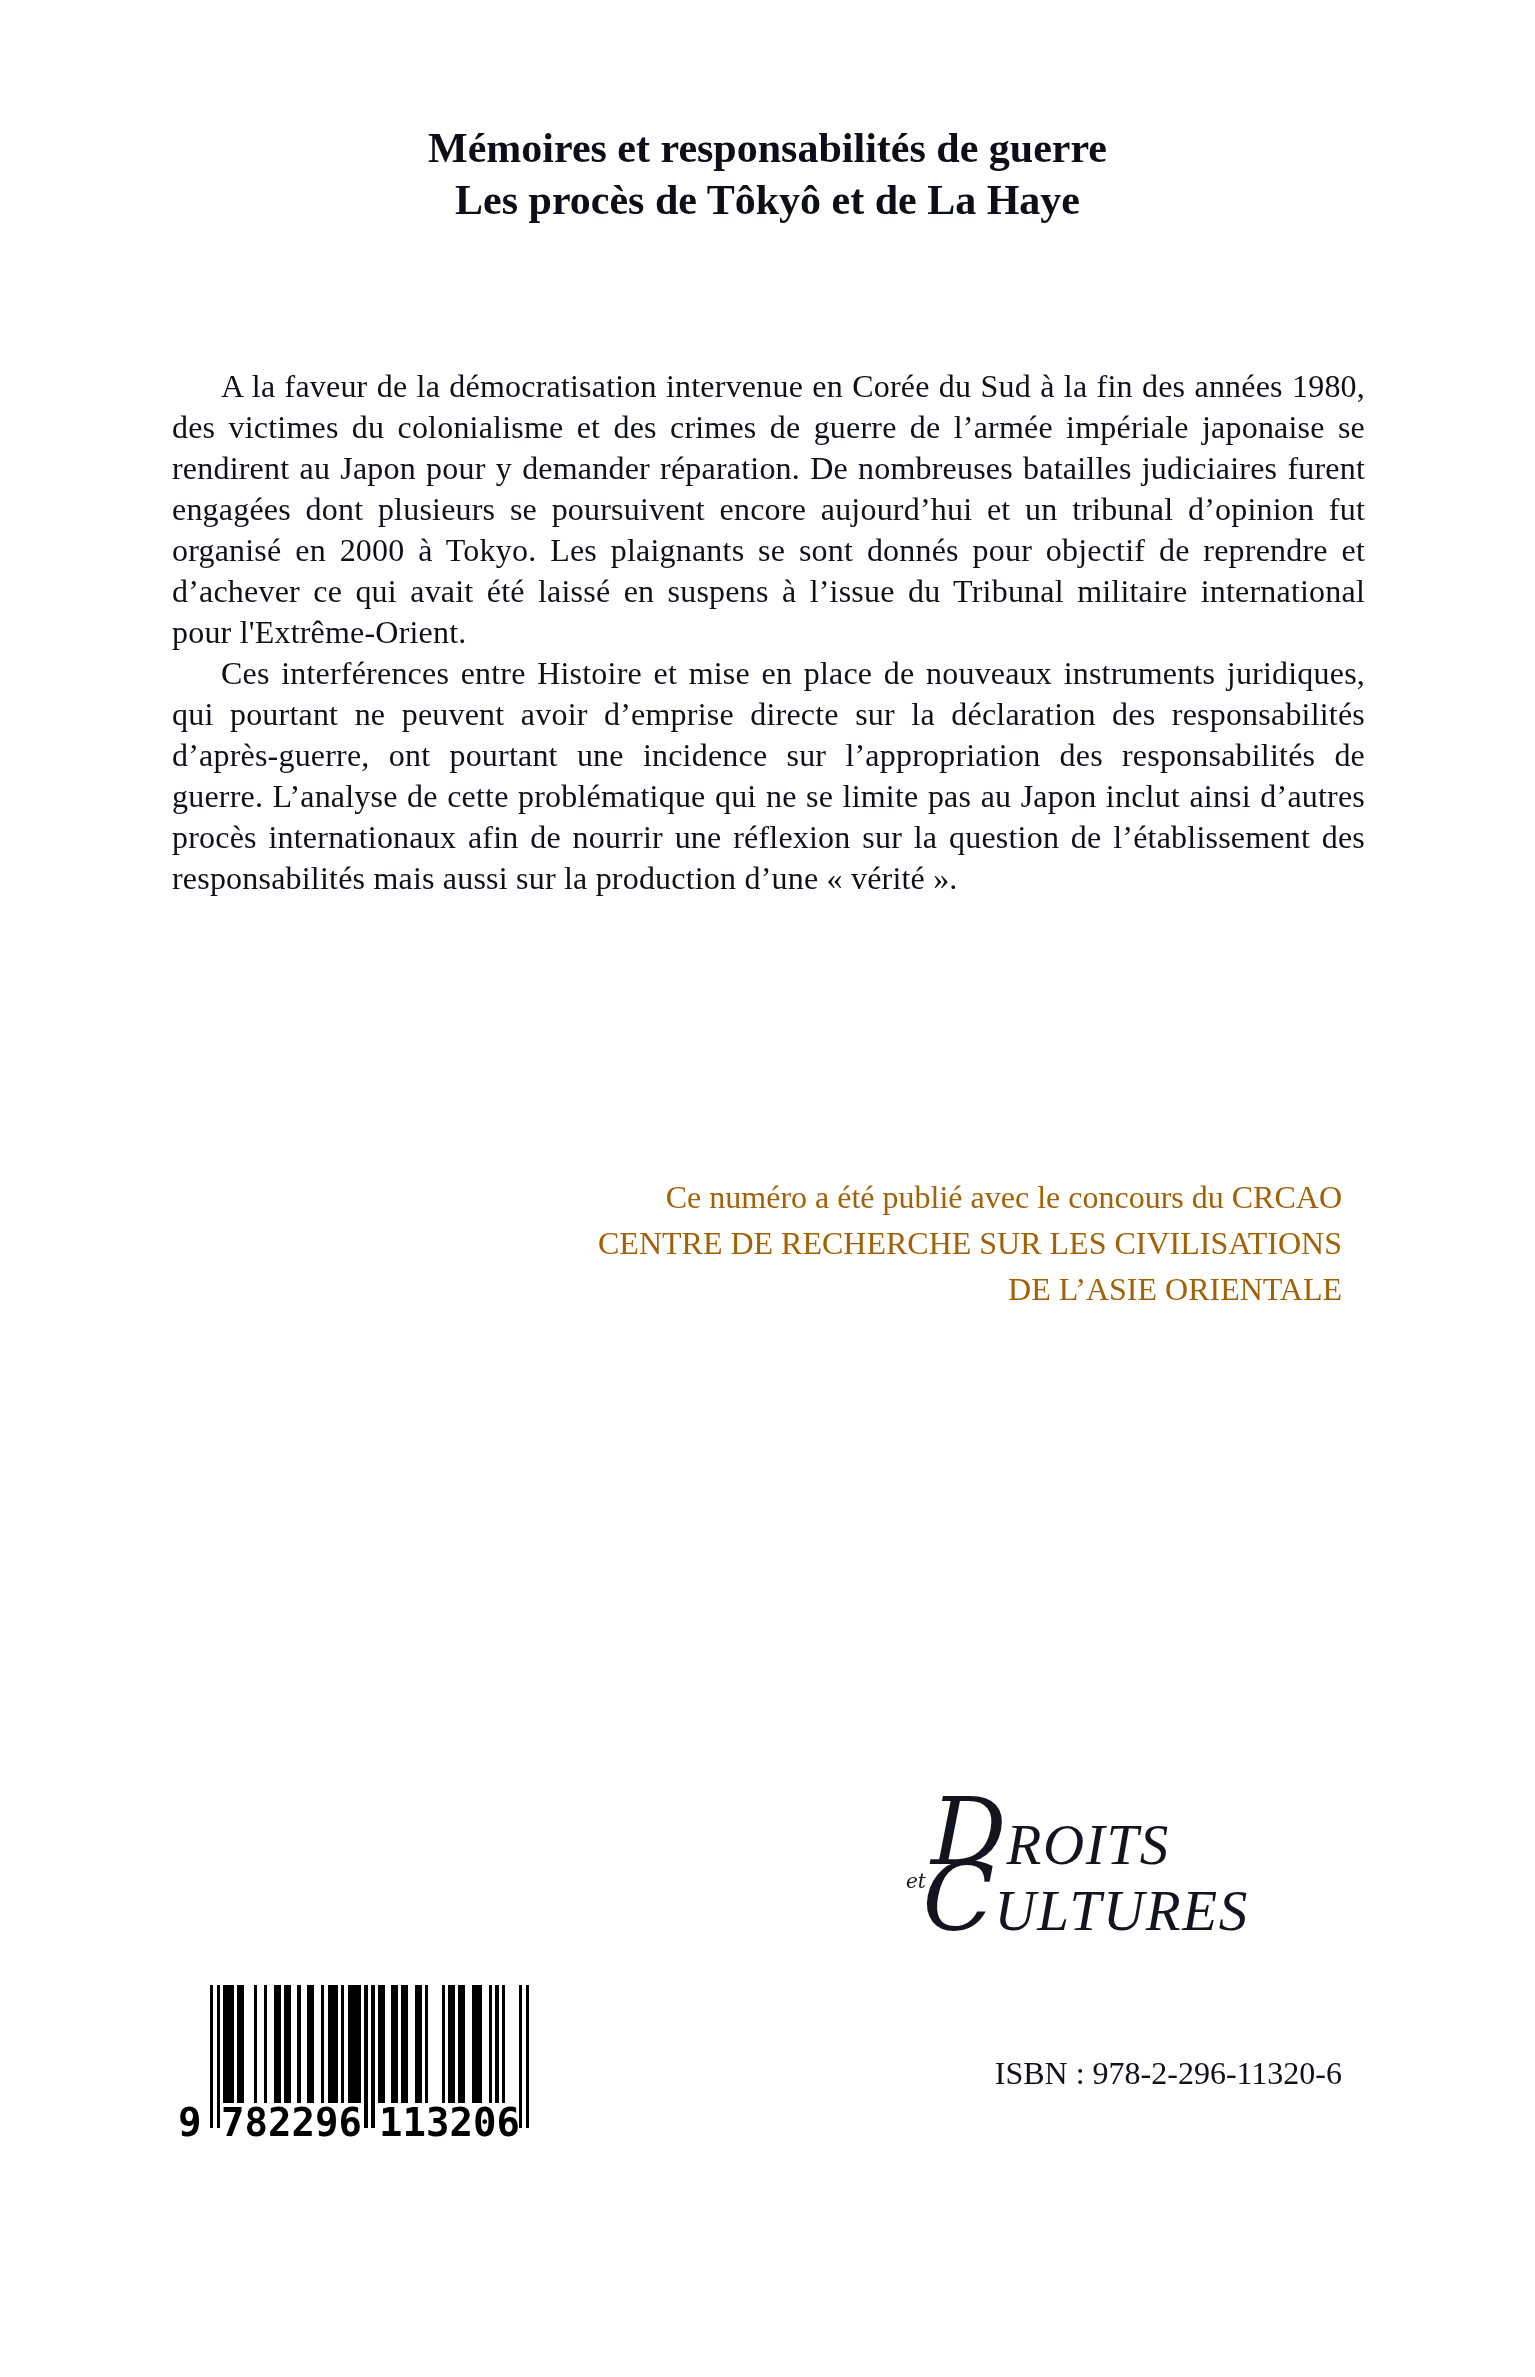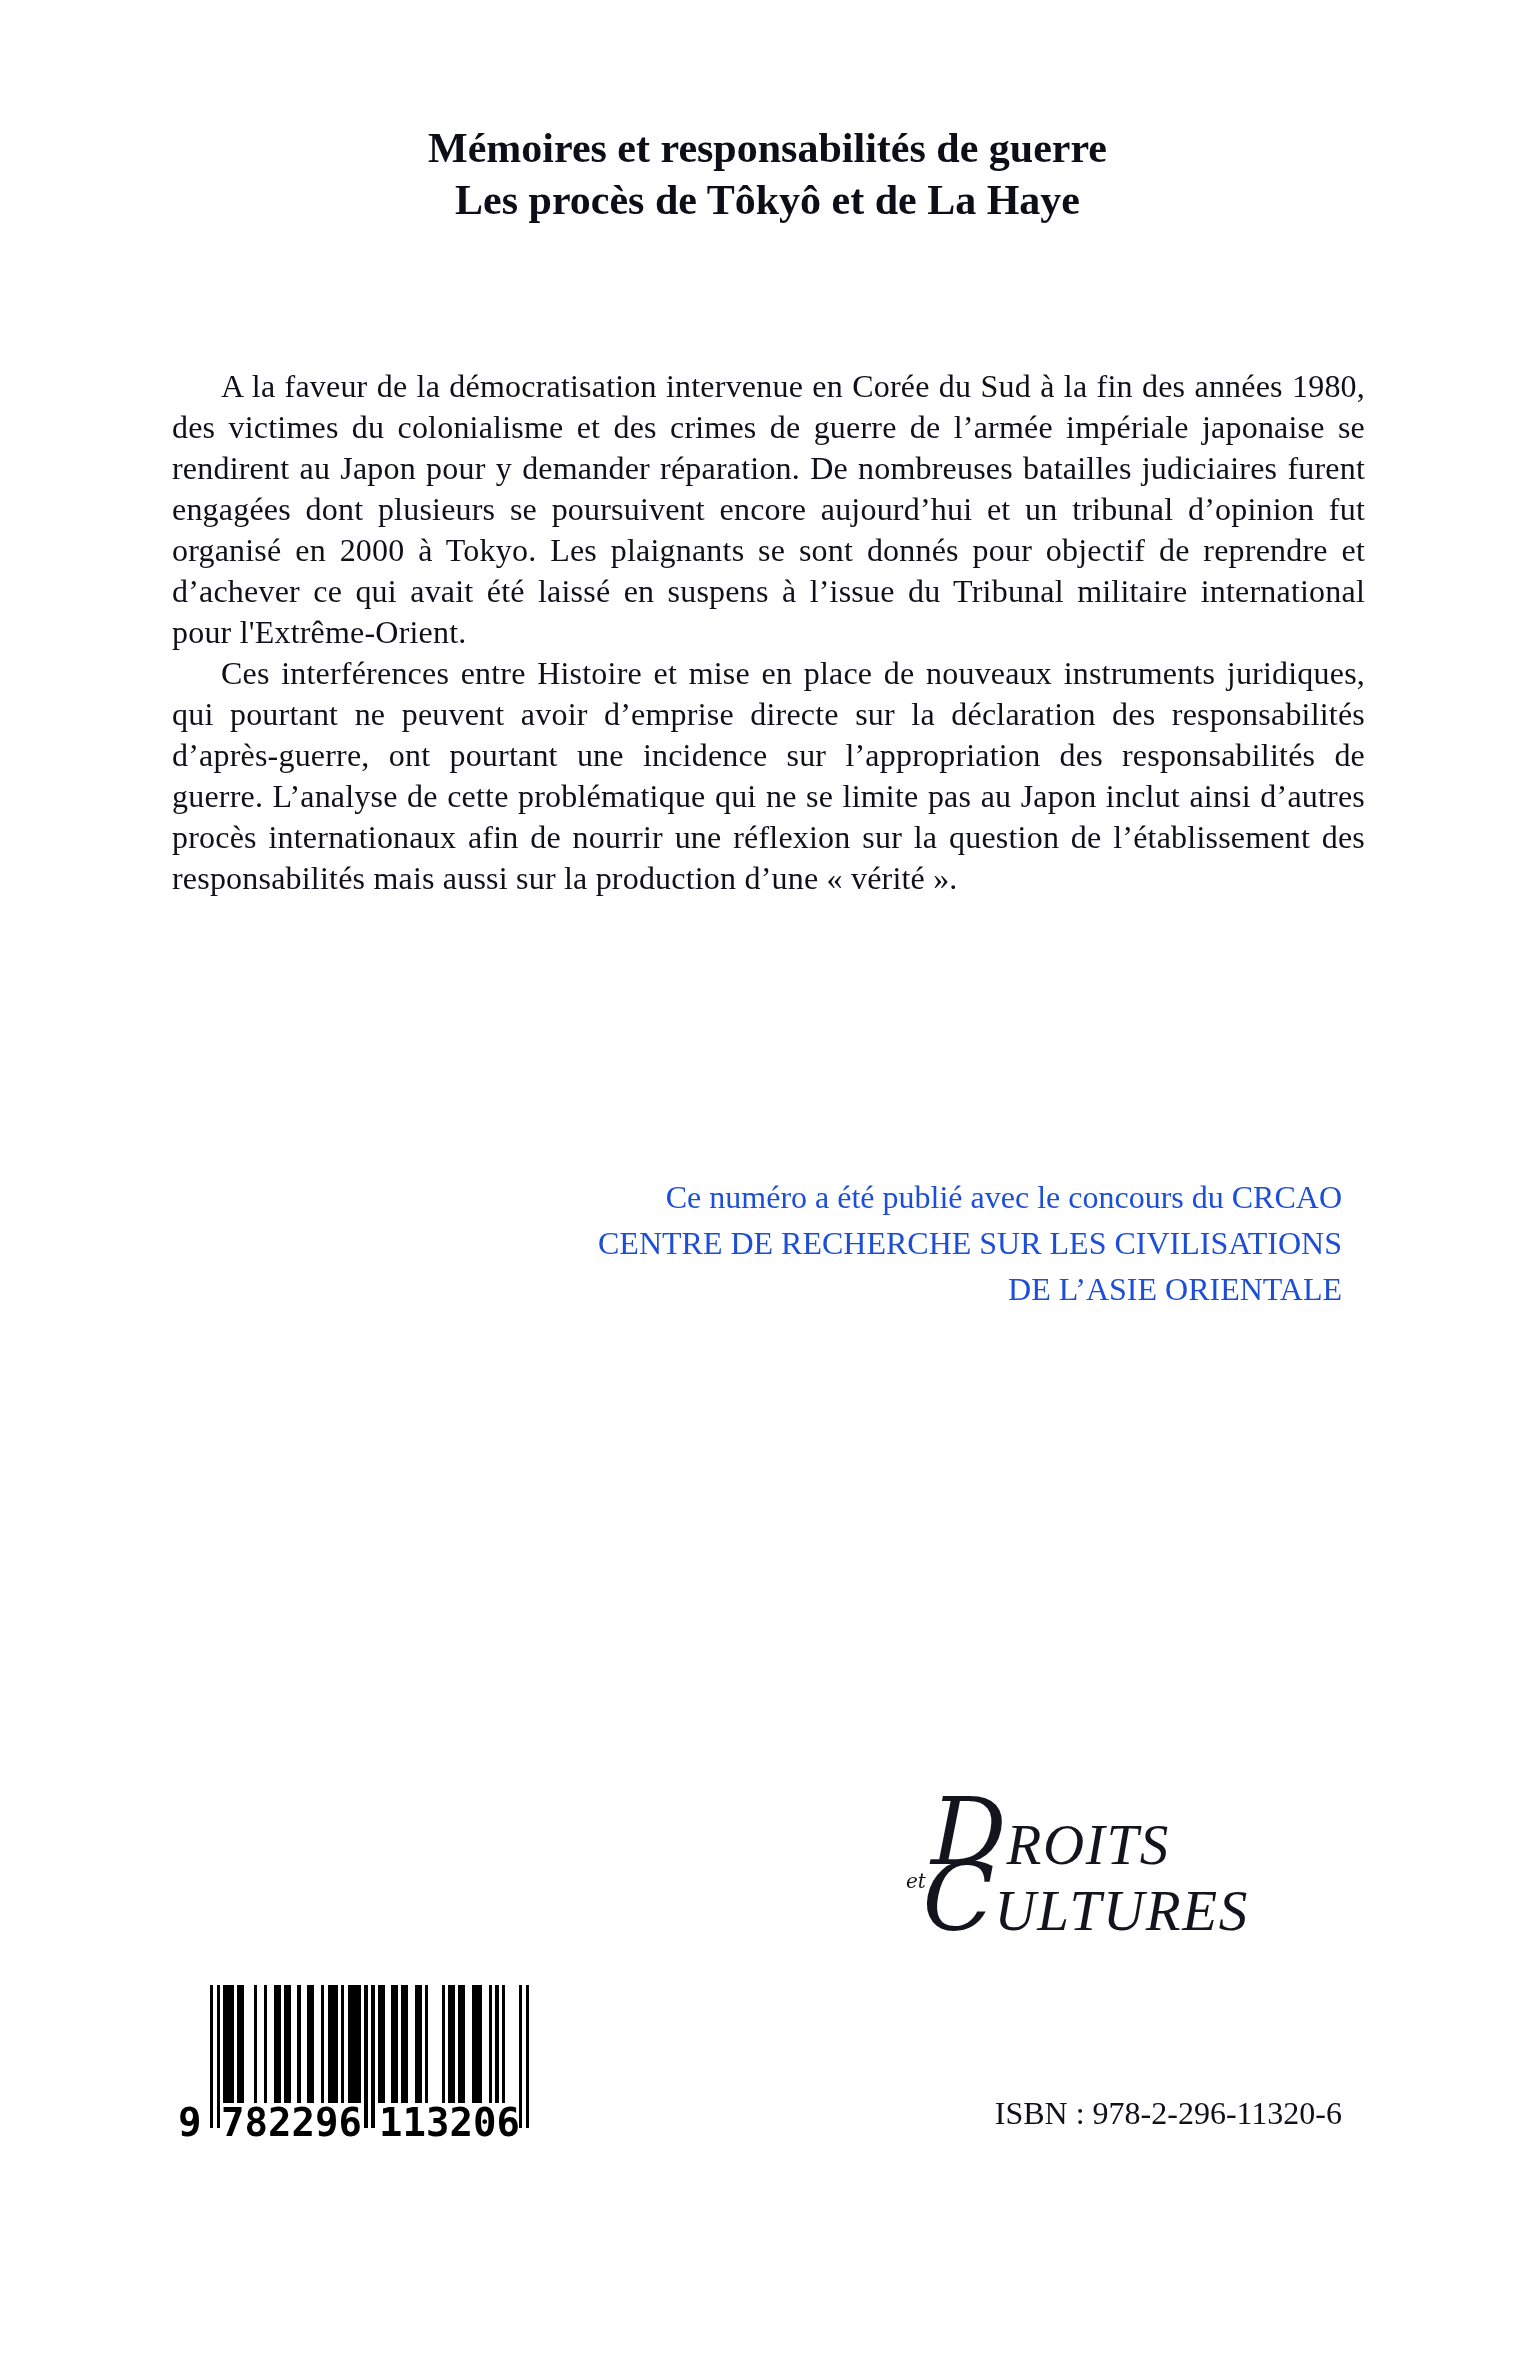--- a/index.html
+++ b/index.html
@@ -49,21 +49,21 @@
   }
 
   
   .publisher-note {
     position: absolute;
     top: 1174px;
     right: 193px;
     text-align: right;
     font-size: 32px;
     line-height: 46px;
-    color: #1d4ed8;
+    color: #a16207;
   }
 
   
   .logo {
     position: absolute;
     top: 1785px;
     left: 906px;
     font-family: "DejaVu Serif", serif;
     font-style: italic;
     color: #14141e;
@@ -113,21 +113,20 @@
 
   
   .isbn-block {
     position: absolute;
     top: 2050px;
     right: 193px;
     text-align: right;
     font-size: 32px;
     line-height: 47px;
     color: #10101a;
-    margin-top: 40px;
   }
 </style>
 </head>
 <body>
 
 <div class="page">
 
   <header class="title-block">
     <div class="title-line">Mémoires et responsabilités de guerre</div>
     <div class="title-line">Les procès de Tôkyô et de La Haye</div>

